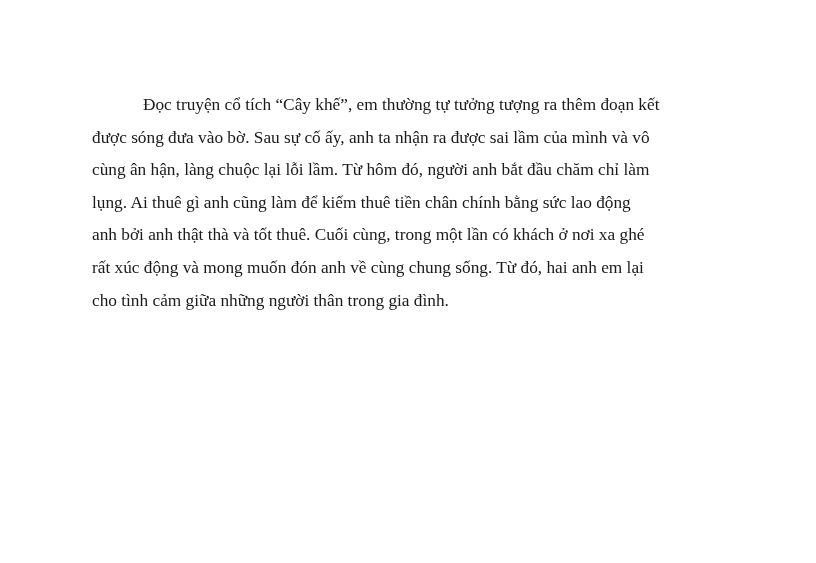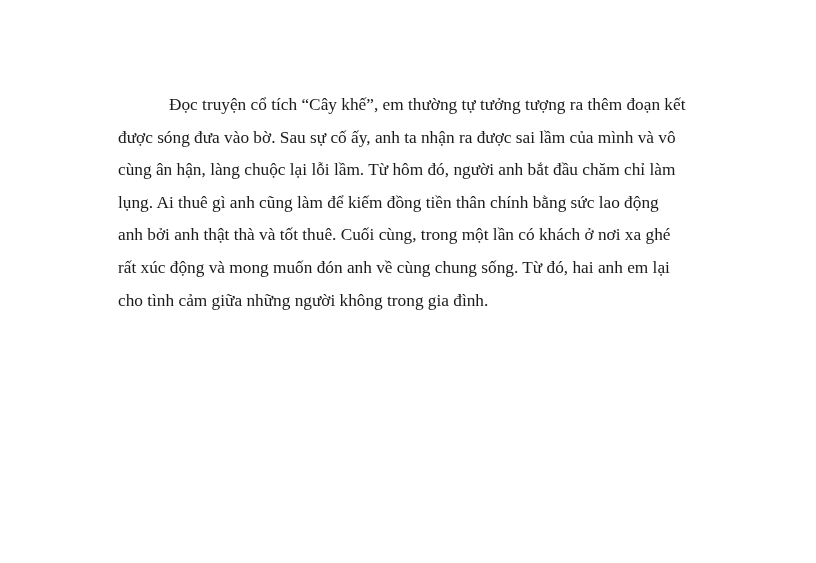--- a/index.html
+++ b/index.html
@@ -28,32 +28,31 @@
     width: 620px;
     margin: 0;
     font-family: "Liberation Serif", "DejaVu Serif", serif;
     font-size: 17.3px;
     line-height: 32.6px;
     color: #1a1a1a;
   }
   .line {
     display: block;
     white-space: nowrap;
-    margin-left: 26px;
   }
   .line.first {
     padding-left: 51px;
   }
 </style>
 </head>
 <body>
 
 <div class="page">
   <p class="paragraph">
     <span class="line first">Đọc truyện cổ tích “Cây khế”, em thường tự tưởng tượng ra thêm đoạn kết</span>
     <span class="line">được sóng đưa vào bờ. Sau sự cố ấy, anh ta nhận ra được sai lầm của mình và vô</span>
     <span class="line">cùng ân hận, làng chuộc lại lỗi lầm. Từ hôm đó, người anh bắt đầu chăm chỉ làm</span>
-    <span class="line">lụng. Ai thuê gì anh cũng làm để kiếm đồng tiền thân chính bằng sức lao động</span>
+    <span class="line">lụng. Ai thuê gì anh cũng làm để kiếm thuê tiền chân chính bằng sức lao động</span>
     <span class="line">anh bởi anh thật thà và tốt thuê. Cuối cùng, trong một lần có khách ở nơi xa ghé</span>
     <span class="line">rất xúc động và mong muốn đón anh về cùng chung sống. Từ đó, hai anh em lại</span>
-    <span class="line">cho tình cảm giữa những người không trong gia đình.</span>
+    <span class="line">cho tình cảm giữa những người thân trong gia đình.</span>
   </p>
 </div>
 
 </body></html>

